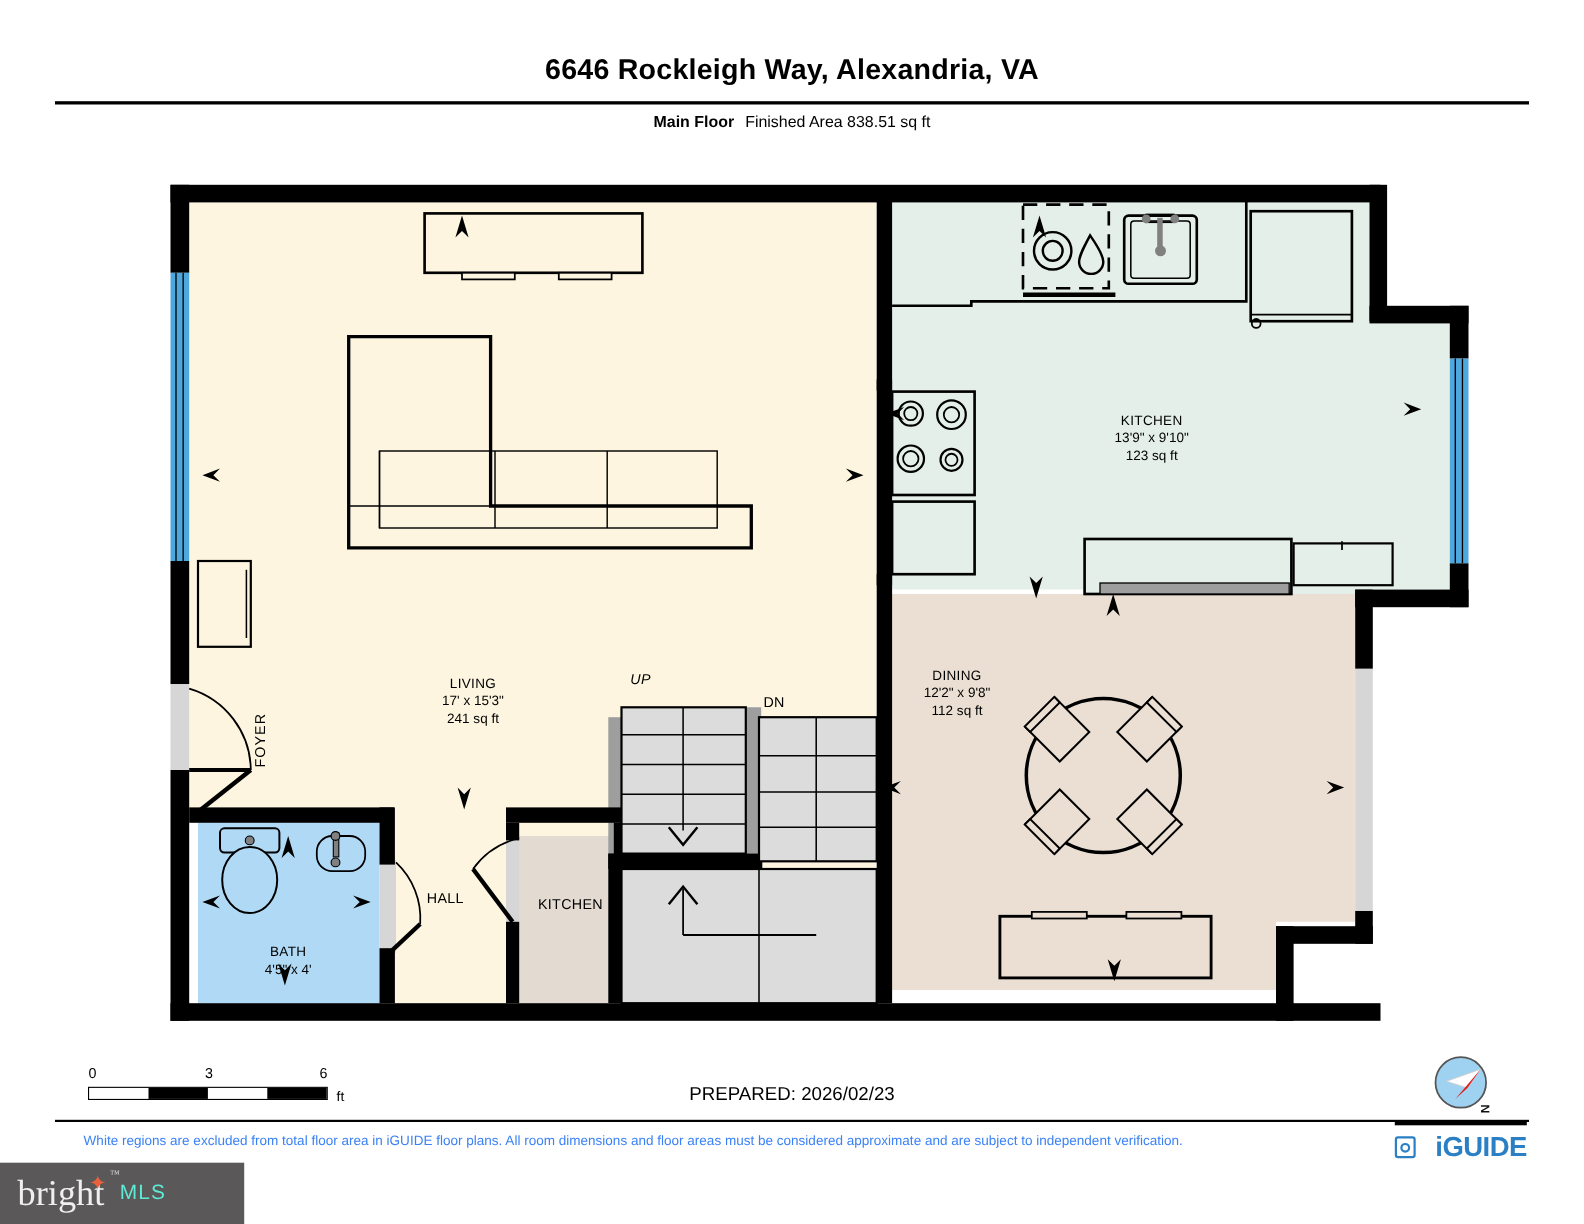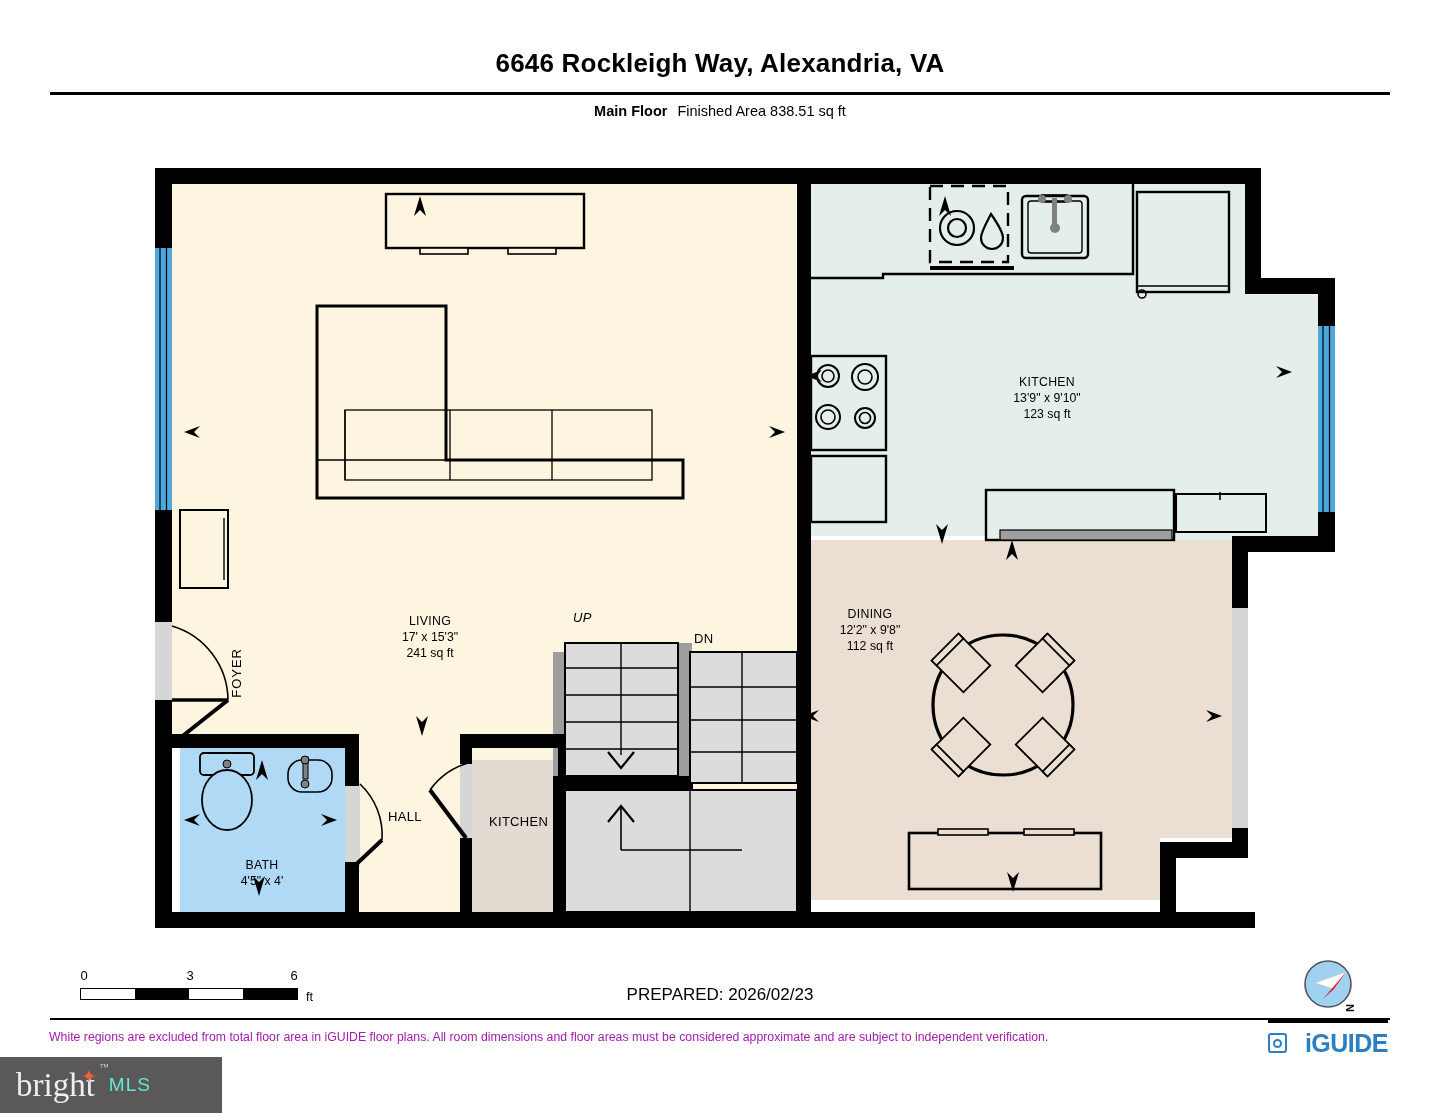--- a/index.html
+++ b/index.html
@@ -34,21 +34,21 @@
   #scale .bar i.on{background:#000;}
   #scale .ft{position:absolute;left:226px;top:22px;font-size:12.5px;}
 
   #prepared{position:absolute;left:0;top:985px;width:1440px;text-align:center;font-size:17px;}
 
   
   #compass{position:absolute;left:1300px;top:958px;width:60px;height:56px;}
 
   
   #foot-rule{position:absolute;left:50px;top:1018px;width:1340px;height:2px;background:#000;}
-  #disclaimer{position:absolute;left:49px;top:1030px;width:1180px;font-size:12.3px;color:#a21caf;}
+  #disclaimer{position:absolute;left:76px;top:1030px;width:1180px;font-size:12.3px;color:#3b82f6;}
   #iguide{position:absolute;left:1268px;top:1026px;width:120px;height:34px;display:flex;align-items:center;gap:18px;}
   #iguide .gl{width:22px;height:20px;border:2.4px solid #2b7fc4;border-radius:3px;box-sizing:border-box;
       display:flex;align-items:center;justify-content:center;}
   #iguide .gl b{display:block;width:9px;height:9px;border:2.2px solid #2b7fc4;border-radius:50%;box-sizing:border-box;}
   #iguide .txt{font-size:25px;font-weight:bold;color:#2b7fc4;letter-spacing:-0.5px;line-height:1;}
   #iguide-rule{position:absolute;left:1268px;top:1020px;width:120px;height:3px;background:#000;}
 
   #brightmls{position:absolute;left:0px;top:1057px;width:222px;height:56px;background:#5b585a;
       display:flex;align-items:center;padding-left:16px;box-sizing:border-box;}
   #brightmls .b1{font-family:"Liberation Serif", serif;font-size:33px;color:#efefef;line-height:1;position:relative;}

